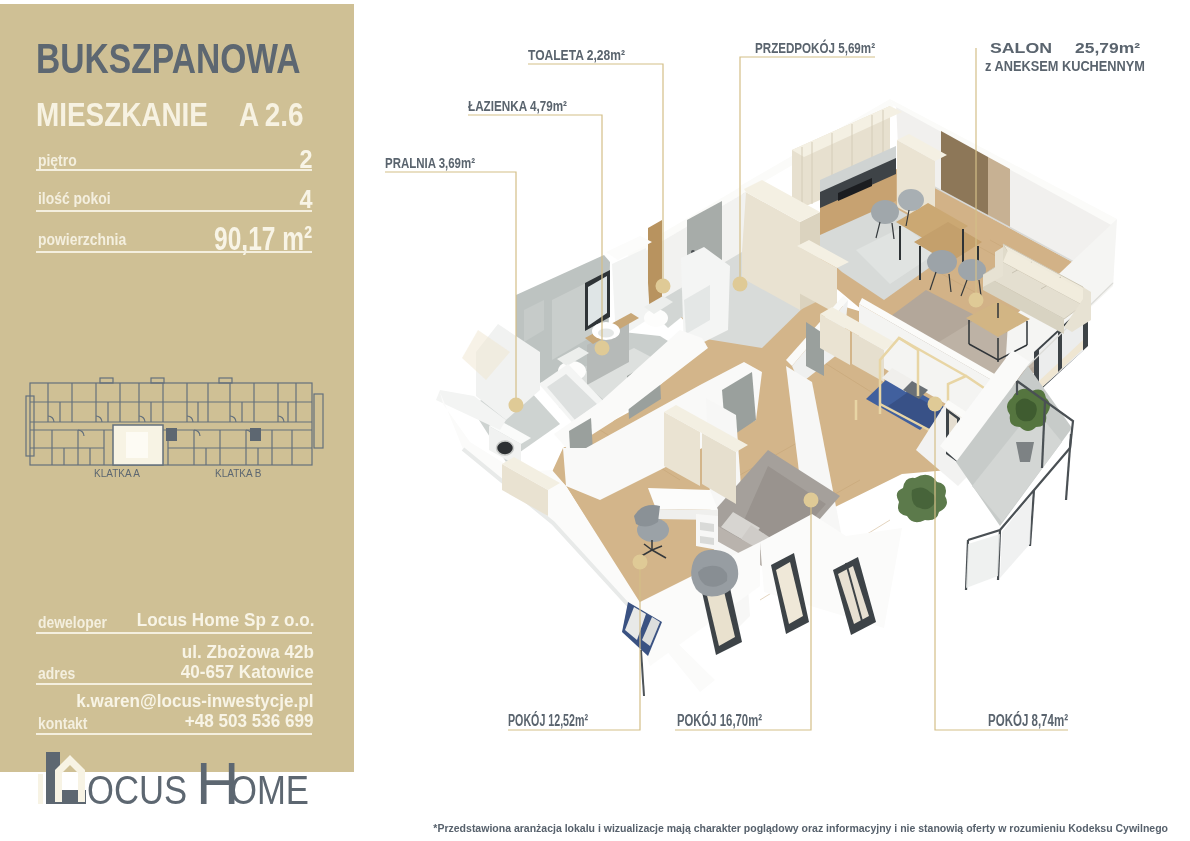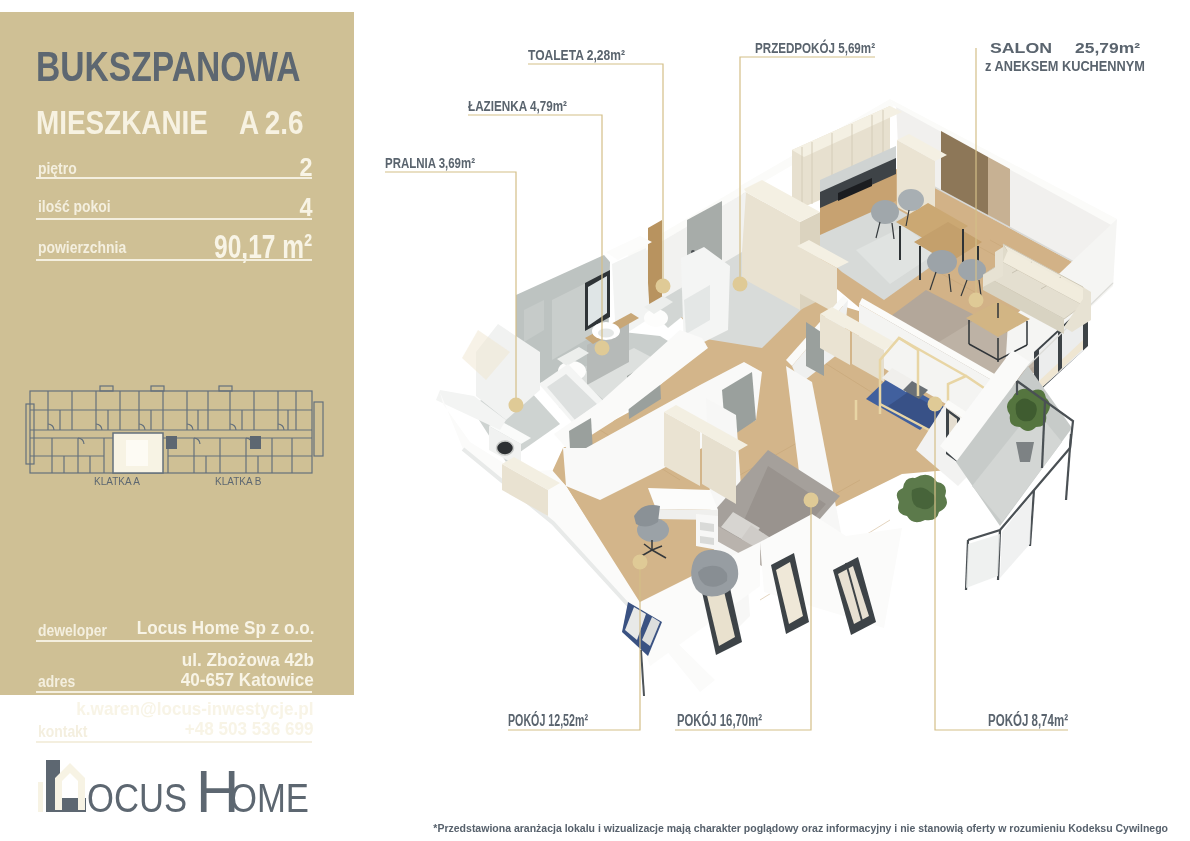--- a/index.html
+++ b/index.html
@@ -1,18 +1,18 @@
 <!DOCTYPE html>
 <html><head>
 <meta charset="utf-8">
 <style>
   html,body{margin:0;padding:0;}
   body{width:1190px;height:841px;position:relative;background:#ffffff;overflow:hidden;
        font-family:"Liberation Sans", sans-serif;}
-  .sidebar{position:absolute;left:0;top:12px;width:354px;height:683px;background:#cfc095;}
+  .sidebar{position:absolute;left:0;top:4px;width:354px;height:768px;background:#cfc095;}
   .sb-title{position:absolute;left:36px;top:31px;color:#5d6771;font-weight:bold;
     font-size:42px;transform:scale(0.80,1.0);transform-origin:0 0;white-space:nowrap;}
   .sb-sub{position:absolute;left:36px;top:91px;color:#f7f2e2;font-weight:bold;font-size:34px;
     transform:scale(0.82,1.0);transform-origin:0 0;white-space:nowrap;}
   .row-label{position:absolute;left:38px;color:#f4efdf;font-weight:bold;font-size:16px;
     transform:scale(0.87,1);transform-origin:0 0;}
   .row-val{position:absolute;right:42px;color:#f8f4e6;font-weight:bold;font-size:28px;
     transform:scale(0.9,1);transform-origin:100% 0;}
   .row-line{position:absolute;left:36px;width:276px;height:2px;background:#f4efdf;}
   .ct-label{position:absolute;left:38px;color:#f4efdf;font-weight:bold;font-size:16px;

